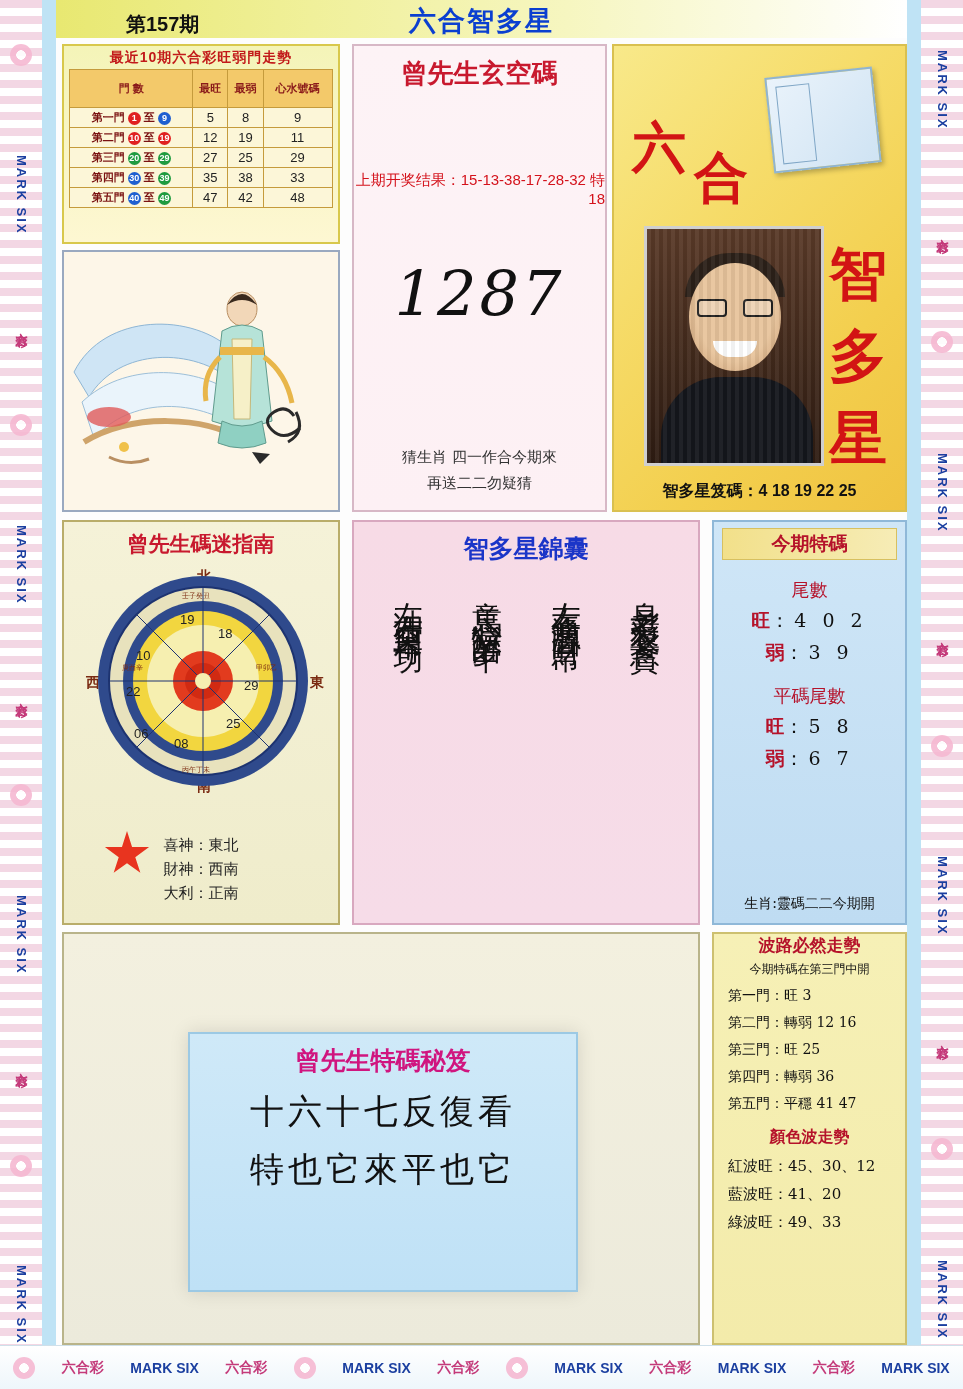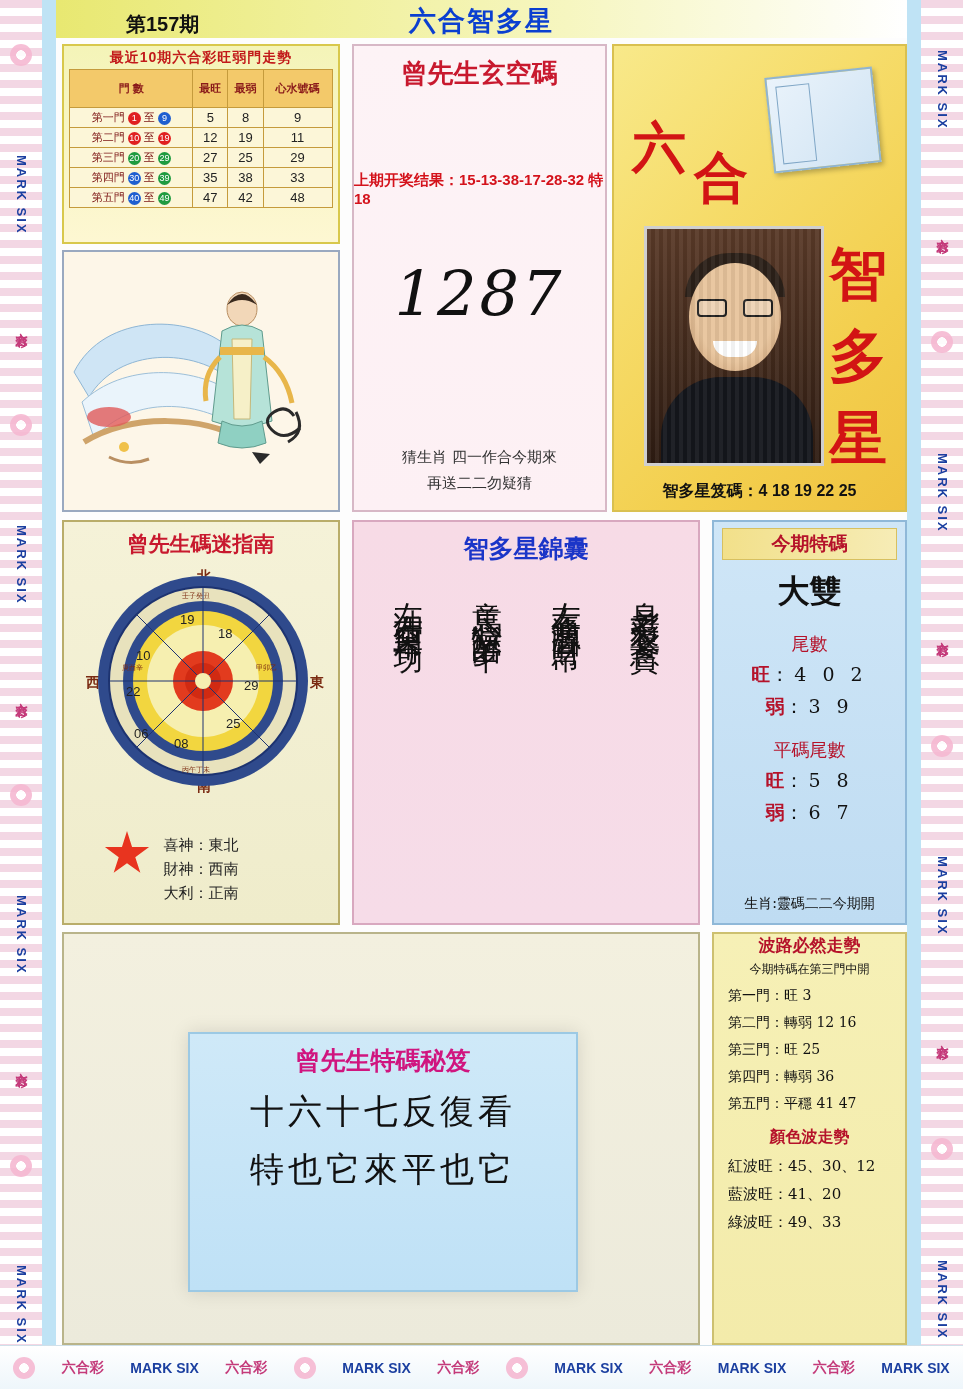--- a/index.html
+++ b/index.html
@@ -80,21 +80,21 @@
     padding:3px 0 2px; letter-spacing:1px;
   }
   table.trend { width:96%; margin:0 auto; border-collapse:collapse; font-size:12px; }
   table.trend th {
     background:#f3c96a; color:#8a1a1a; border:1px solid #c59b3c; font-size:11px; padding:11px 0;
   }
   table.trend td {
     border:1px solid #c59b3c; text-align:center; padding:2px 0; background:#fcf6d8; color:#222;
     font-size:13px;
   }
-  table.trend td.lbl { font-size:11px; color:#7a1111; white-space:nowrap; }
+  table.trend td.lbl { font-size:11px; color:#7a1111; white-space:nowrap;font-weight:bold; }
   .ball {
     display:inline-block; width:13px; height:13px; line-height:13px; border-radius:50%;
     color:#fff; font-size:9px; text-align:center; vertical-align:middle;
   }
   .b-red{background:#e02020;} .b-blue{background:#1f5fd0;} .b-green{background:#1f9b3f;}
 
   
   #illusPanel {
     left:62px; top:250px; width:278px; height:262px;
     background:linear-gradient(160deg,#fdf5e2,#f7efe0);
@@ -107,21 +107,21 @@
     left:352px; top:44px; width:255px; height:468px;
     background:linear-gradient(180deg,#fdf3f6,#fdf0f4);
     border:2px solid #d7b8c6;
   }
   .ct-title {
     text-align:center; margin-top:10px;
     font-size:26px; font-weight:bold; color:#c8192e;
     font-family:"DejaVu Serif", serif;
   }
   .ct-result {
-    margin-top:80px; text-align:left; font-size:15px; color:#d4121b; font-weight:bold;
+    margin-top:80px; text-align:right; font-size:15px; color:#d4121b; font-weight:normal;
   }
   .big-num {
     margin-top:50px; text-align:center; font-size:62px; color:#111;
     font-family:"DejaVu Serif", serif; font-style:italic; letter-spacing:3px;
   }
   .ct-verse {
     position:absolute; left:0; right:0; bottom:14px; text-align:center;
     font-size:15px; color:#333; line-height:26px;
     font-family:"DejaVu Serif", serif;
   }
@@ -507,21 +507,20 @@
     <div class="poem-cols">
       <div class="poem-col">身着彩衣姿意貪</div>
       <div class="poem-col">左右逢源圖財帛</div>
       <div class="poem-col">意馬心猿醉夢中</div>
       <div class="poem-col">左冲右突用奇功</div>
     </div>
   </div>
 
   <div class="panel" id="specialPanel">
     <div class="sp-title">今期特碼</div>
-    <div class="sp-big">大雙</div>
     <div class="sp-sec">尾數</div>
     <div class="sp-row">
       <b>旺</b>：<span>4 0 2</span>
     </div>
     <div class="sp-row">
       <b>弱</b>：<span>3  9</span>
     </div>
     <div class="sp-sec">平碼尾數</div>
     <div class="sp-row">
       <b>旺</b>：<span>5  8</span>

